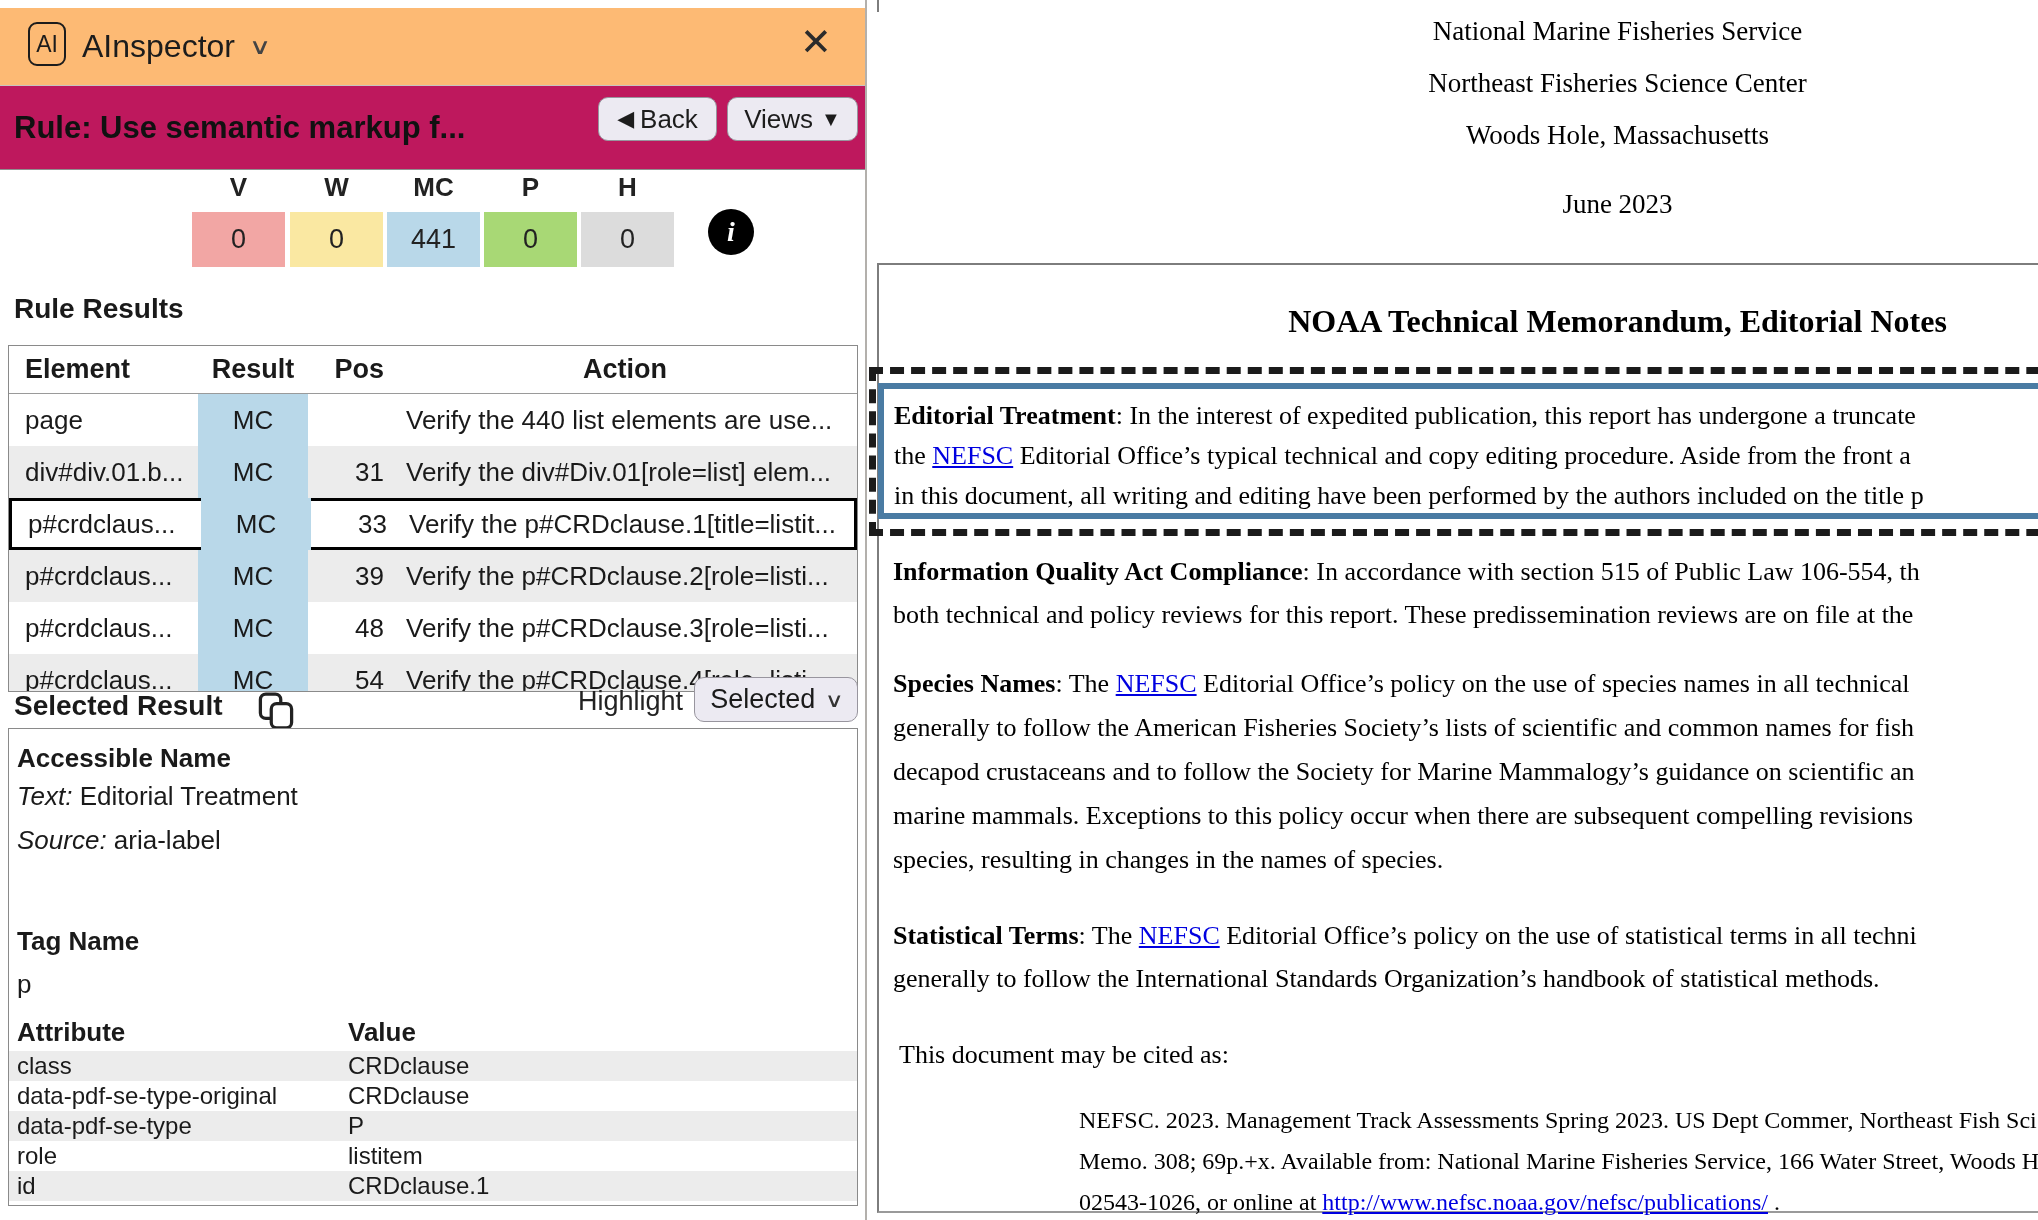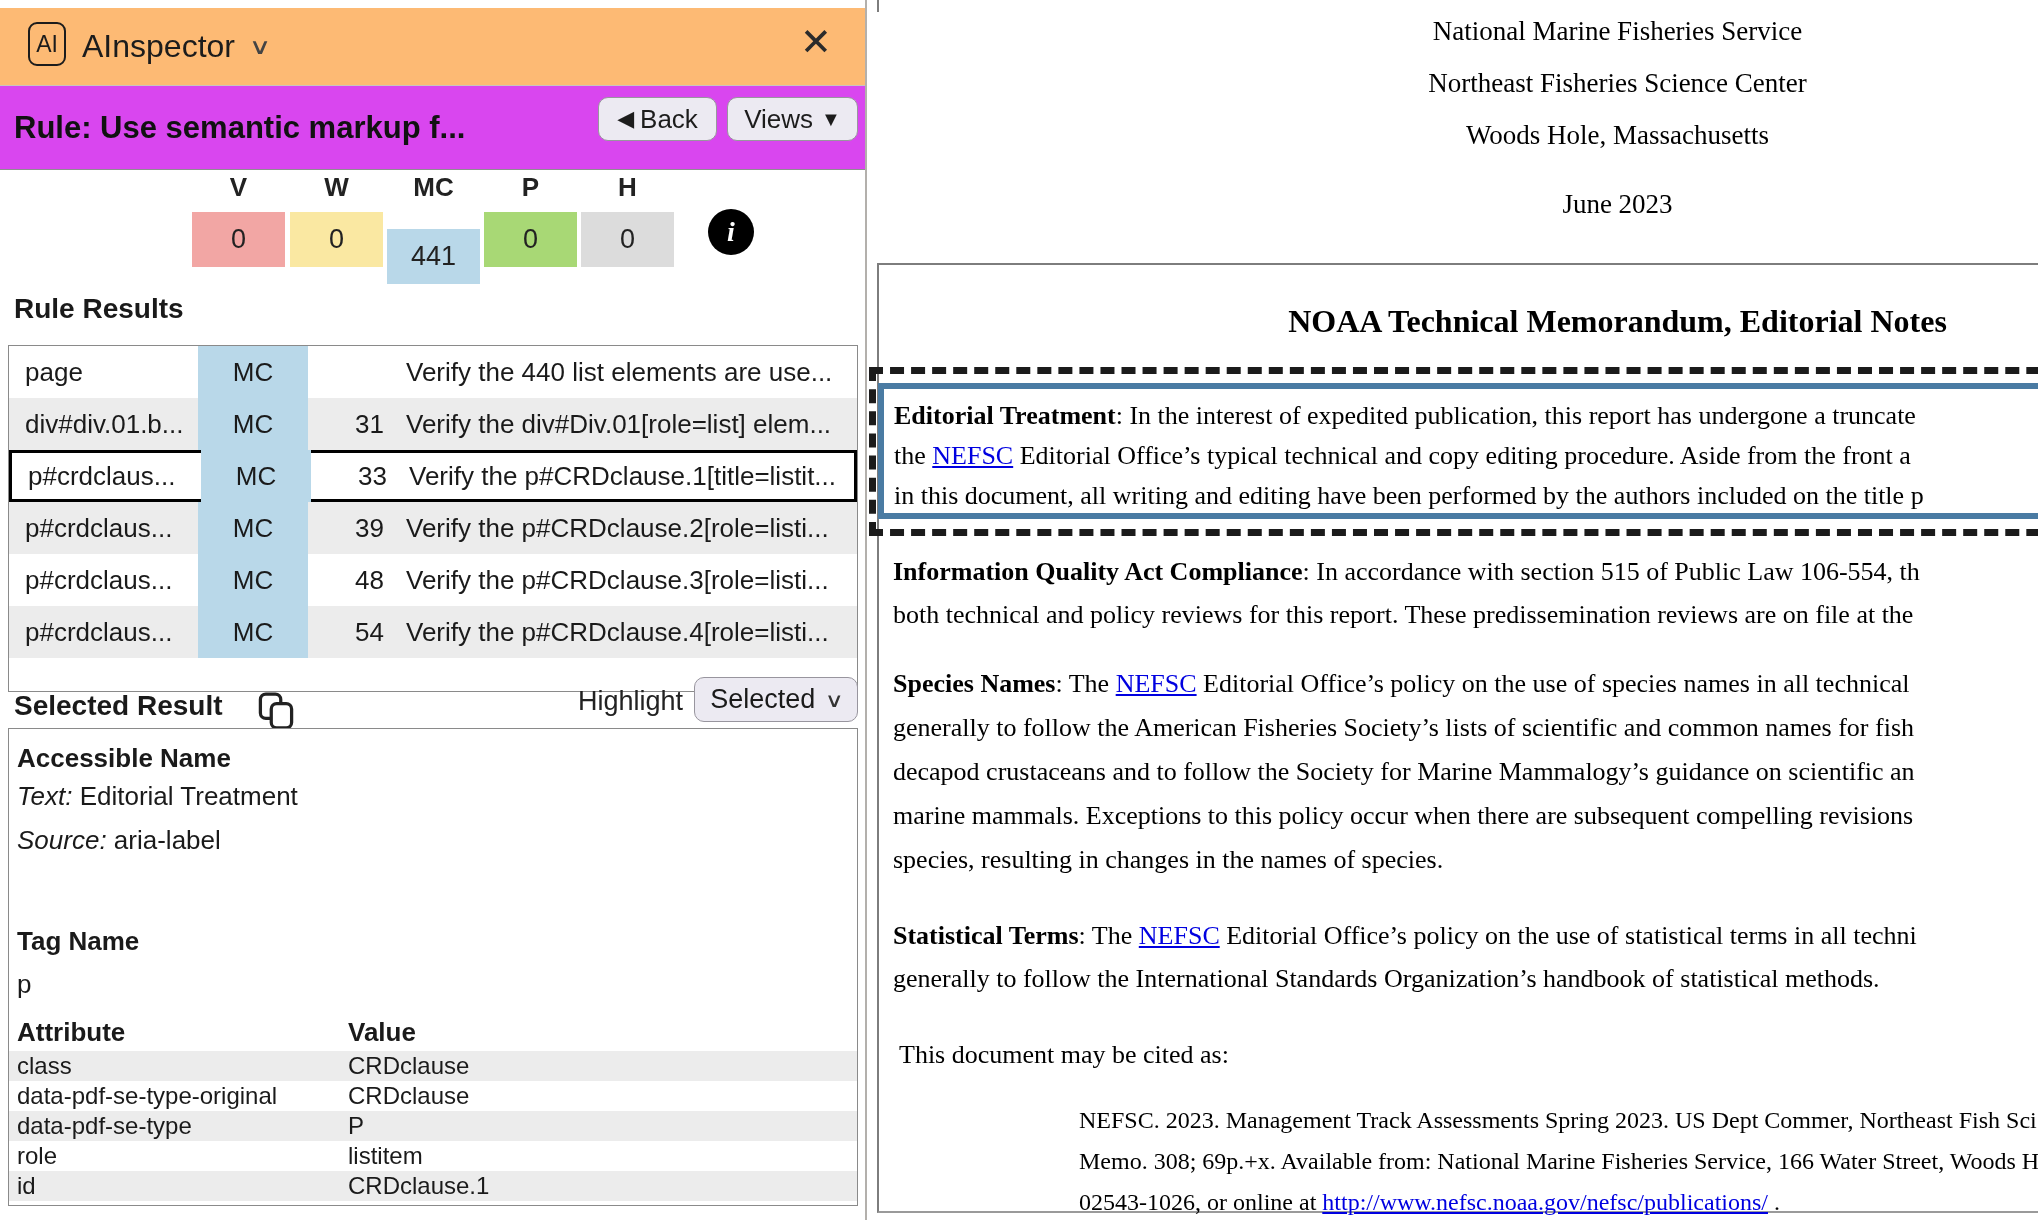--- a/index.html
+++ b/index.html
@@ -16,36 +16,36 @@
   .logo { position:absolute; left:28px; top:14px; width:38px; height:44px;
           border:2.5px solid #1c1c1c; border-radius:9px; font-size:23px; font-weight:500;
           display:flex; align-items:center; justify-content:center; color:#1c1c1c; }
   .hdr-title { position:absolute; left:82px; top:20px; font-size:32px; color:#1c1c1c; }
   .hdr-caret { position:absolute; left:252px; top:26px; font-size:22px; color:#444;
                transform:scaleX(1.4); cursor:pointer; }
   .close { position:absolute; left:800px; top:12px; font-size:38px; font-weight:300;
            color:#2b2b2b; cursor:pointer; }
 
   .rulebar { position:absolute; left:0; top:86px; width:865px; height:84px;
-             background:#d946ef; border-bottom:1px solid #8f8f8f; }
+             background:#be185d; border-bottom:1px solid #8f8f8f; }
   .rule-title { position:absolute; left:14px; top:24px; font-size:31px; font-weight:bold; color:#111; }
   .btn { position:absolute; top:11px; height:44px; background:#eceaf2; border:1.5px solid #98959e;
          border-radius:10px; font-size:26px; color:#1c1c1c; display:flex; align-items:center;
          justify-content:center; cursor:pointer; white-space:nowrap; }
   .btn-back { left:598px; width:119px; }
   .btn-views { left:727px; width:131px; }
   .btn .glyph { font-size:22px; margin:0 6px 0 0; }
   .btn-views .glyph { margin:0 0 0 8px; font-size:20px; }
 
   .sum-key { position:absolute; top:172px; width:93px; text-align:center;
              font-size:26px; font-weight:bold; color:#222; }
   .sum-val { position:absolute; top:212px; width:93px; height:55px; font-size:27px; color:#222;
              display:flex; align-items:center; justify-content:center; }
   .k0,.v0{left:192px;} .k1,.v1{left:290px;} .k2,.v2{left:387px;} .k3,.v3{left:484px;} .k4,.v4{left:581px;}
-  .v0{background:#f2a6a4;} .v1{background:#fae8a2;} .v2{background:#b9d8e9;margin-top:17px;}
+  .v0{background:#f2a6a4;} .v1{background:#fae8a2;} .v2{background:#b9d8e9;}
   .v3{background:#a8d875;} .v4{background:#dcdcdc;}
   .info-dot { position:absolute; left:708px; top:209px; width:46px; height:46px; border-radius:50%;
               background:#000; color:#fff; display:flex; align-items:center; justify-content:center;
               font-family:"Liberation Serif", serif; font-style:italic; font-weight:bold;
               font-size:28px; cursor:pointer; }
 
   .rr-heading { position:absolute; left:14px; top:293px; font-size:28px; font-weight:bold; }
 
   .rtable { position:absolute; left:8px; top:345px; width:850px; height:347px;
             border:1px solid #8a8a8a; overflow:hidden; background:#fff; }
@@ -139,20 +139,26 @@
   <span class="sum-val v0">0</span>
   <span class="sum-val v1">0</span>
   <span class="sum-val v2">441</span>
   <span class="sum-val v3">0</span>
   <span class="sum-val v4">0</span>
   <span class="info-dot">i</span>
 
   <div class="rr-heading">Rule Results</div>
 
   <div class="rtable">
+    <div class="trow trow-hd">
+      <span class="tc c-el">Element</span>
+      <span class="tc c-res">Result</span>
+      <span class="tc c-pos">Pos</span>
+      <span class="tc c-act">Action</span>
+    </div>
     <div class="trow">
       <span class="tc c-el">page</span>
       <span class="tc c-res">MC</span>
       <span class="tc c-pos"></span>
       <span class="tc c-act">Verify the 440 list elements are use...</span>
     </div>
     <div class="trow alt">
       <span class="tc c-el">div#div.01.b...</span>
       <span class="tc c-res">MC</span>
       <span class="tc c-pos">31</span>

